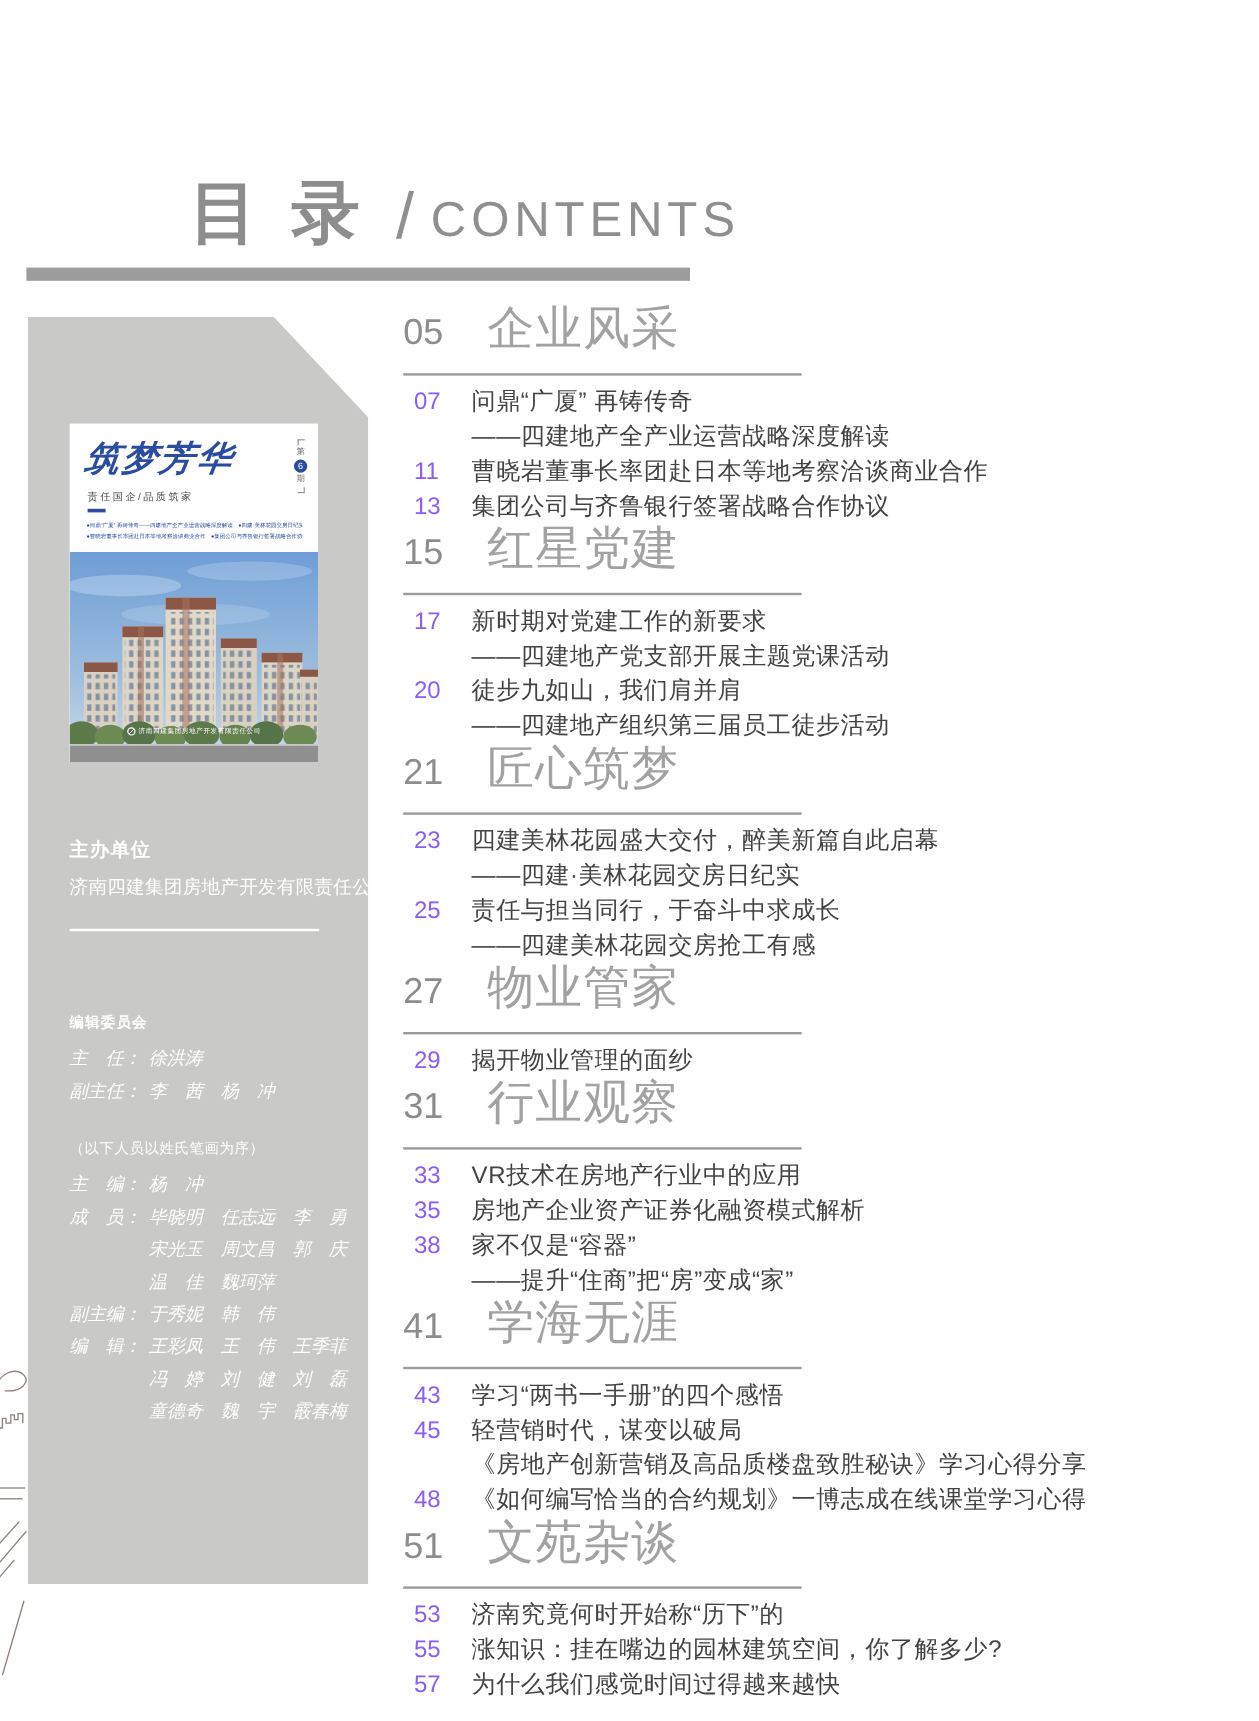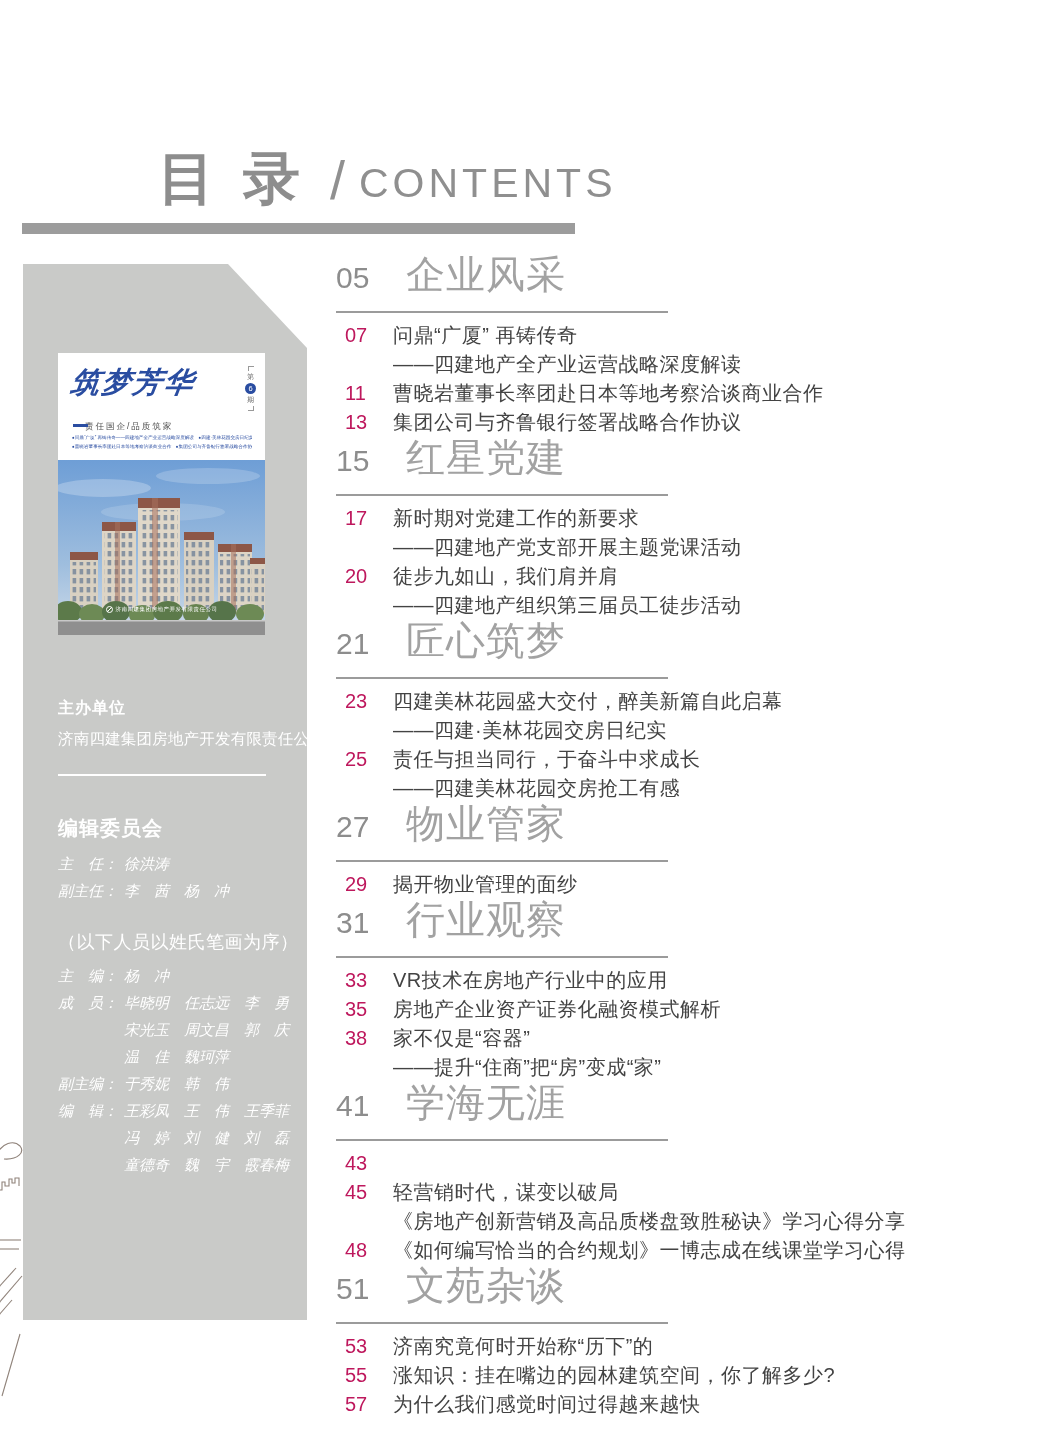--- a/index.html
+++ b/index.html
@@ -16,21 +16,21 @@
   
   .side-panel{position:absolute;left:23px;top:264px;width:284px;height:1056px;
               background:var(--panel,#c9cac8);
               clip-path:polygon(0 0,205px 0,284px 84px,284px 100%,0 100%);}
 
   
   .cover{position:absolute;left:58px;top:353px;width:207px;height:282px;background:#fff;}
   .masthead{position:absolute;left:13px;top:10px;font-family:"DejaVu Serif",serif;
             font-style:italic;font-weight:700;font-size:29px;letter-spacing:2px;
             color:var(--accent,#2a4da1);transform:skewX(-8deg);white-space:nowrap;}
-  .tagline{position:absolute;left:15px;top:68px;font-size:8.5px;letter-spacing:2px;color:#4a4a4a;margin-left:12px;}
+  .tagline{position:absolute;left:15px;top:56px;font-size:8.5px;letter-spacing:2px;color:#4a4a4a;}
   .tagline-bar{position:absolute;left:15px;top:71px;width:15px;height:2.5px;background:var(--accent,#2a4da1);}
   .highlights{position:absolute;left:14px;top:80px;width:180px;font-size:4.6px;
               line-height:9px;color:var(--accent,#2a4da1);white-space:nowrap;overflow:hidden;}
   .issue-badge{position:absolute;right:9px;top:13px;display:flex;flex-direction:column;
                align-items:center;gap:2px;color:#777;}
   .bk-top{width:5px;height:4px;border-top:1px solid #999;border-left:1px solid #999;}
   .bk-bottom{width:5px;height:4px;border-bottom:1px solid #999;border-right:1px solid #999;}
   .issue-char{font-size:7px;color:#666;line-height:8px;}
   .issue-circle{width:11px;height:11px;border-radius:50%;background:var(--accent,#2a4da1);
                 color:#fff;font-size:7.5px;line-height:11px;text-align:center;}
@@ -38,37 +38,37 @@
   .photo-caption{position:absolute;left:0;top:253px;width:207px;display:flex;justify-content:center;
                  align-items:center;gap:3px;color:#fff;font-size:5.5px;letter-spacing:.5px;}
   .caption-logo{width:5px;height:5px;border:0.8px solid #fff;border-radius:50%;flex:none;
                 background:linear-gradient(135deg,transparent 45%,#fff 45%,#fff 55%,transparent 55%);}
 
   
   .sidebar-info{position:absolute;left:58px;top:698px;width:244px;color:#fff;}
   .org-label{font-size:16px;font-weight:700;letter-spacing:1px;}
   .org-name{font-size:15.5px;margin-top:10px;letter-spacing:.2px;white-space:nowrap;}
   .side-hr{height:2px;background:#fff;width:208px;margin-top:24px;}
-  .committee-label{margin-top:39px;font-size:20px;font-weight:700;letter-spacing:1px;}
+  .committee-label{margin-top:68px;font-size:12px;font-weight:700;letter-spacing:1px;}
   .committee-rows{margin-top:8px;}
   .staff-row{display:flex;line-height:27px;font-size:15px;font-style:italic;}
   .staff-role{width:66px;flex:none;}
   .staff-name-line{line-height:27px;white-space:nowrap;}
-  .note{margin-top:26px;font-size:18px;letter-spacing:.5px;}
+  .note{margin-top:26px;font-size:12px;letter-spacing:.5px;}
   .staff-list{margin-top:8px;}
 
   
   .toc{position:absolute;left:336px;top:258px;width:700px;}
   .toc-section{margin-bottom:4px;}
   .toc-head{display:flex;align-items:baseline;width:332px;line-height:34px;
             border-bottom:2px solid #9b9b9b;padding-bottom:16px;margin-bottom:8px;gap:16px;}
   .toc-head-num{font-size:30px;color:#8d8d8d;width:54px;flex:none;}
   .toc-head-title{font-size:39px;color:#a2a2a2;letter-spacing:1px;}
   .toc-row{display:flex;line-height:29px;}
-  .toc-row-num{width:57px;flex:none;font-size:20px;color:#be185d;padding-left:9px;box-sizing:border-box;}
+  .toc-row-num{width:57px;flex:none;font-size:20px;color:#8b5cf6;padding-left:9px;box-sizing:border-box;}
   .toc-row-text{font-size:20px;color:#434343;letter-spacing:.5px;white-space:nowrap;}
 
   
   .sketch{position:absolute;left:0;top:1128px;width:24px;height:290px;}
 </style>
 </head>
 <body>
 
 <div class="page">
 
@@ -320,20 +320,21 @@
           <span class="toc-row-text">——提升“住商”把“房”变成“家”</span>
         </div>
       </div>
       <div class="toc-section">
         <div class="toc-head">
           <span class="toc-head-num">41</span>
           <span class="toc-head-title">学海无涯</span>
         </div>
         <div class="toc-row">
           <span class="toc-row-num">43</span>
+          <span class="toc-row-text">学习“两书一手册”的四个感悟</span>
         </div>
         <div class="toc-row">
           <span class="toc-row-num">45</span>
           <span class="toc-row-text">轻营销时代，谋变以破局</span>
         </div>
         <div class="toc-row">
           <span class="toc-row-num"></span>
           <span class="toc-row-text">《房地产创新营销及高品质楼盘致胜秘诀》学习心得分享</span>
         </div>
         <div class="toc-row">

